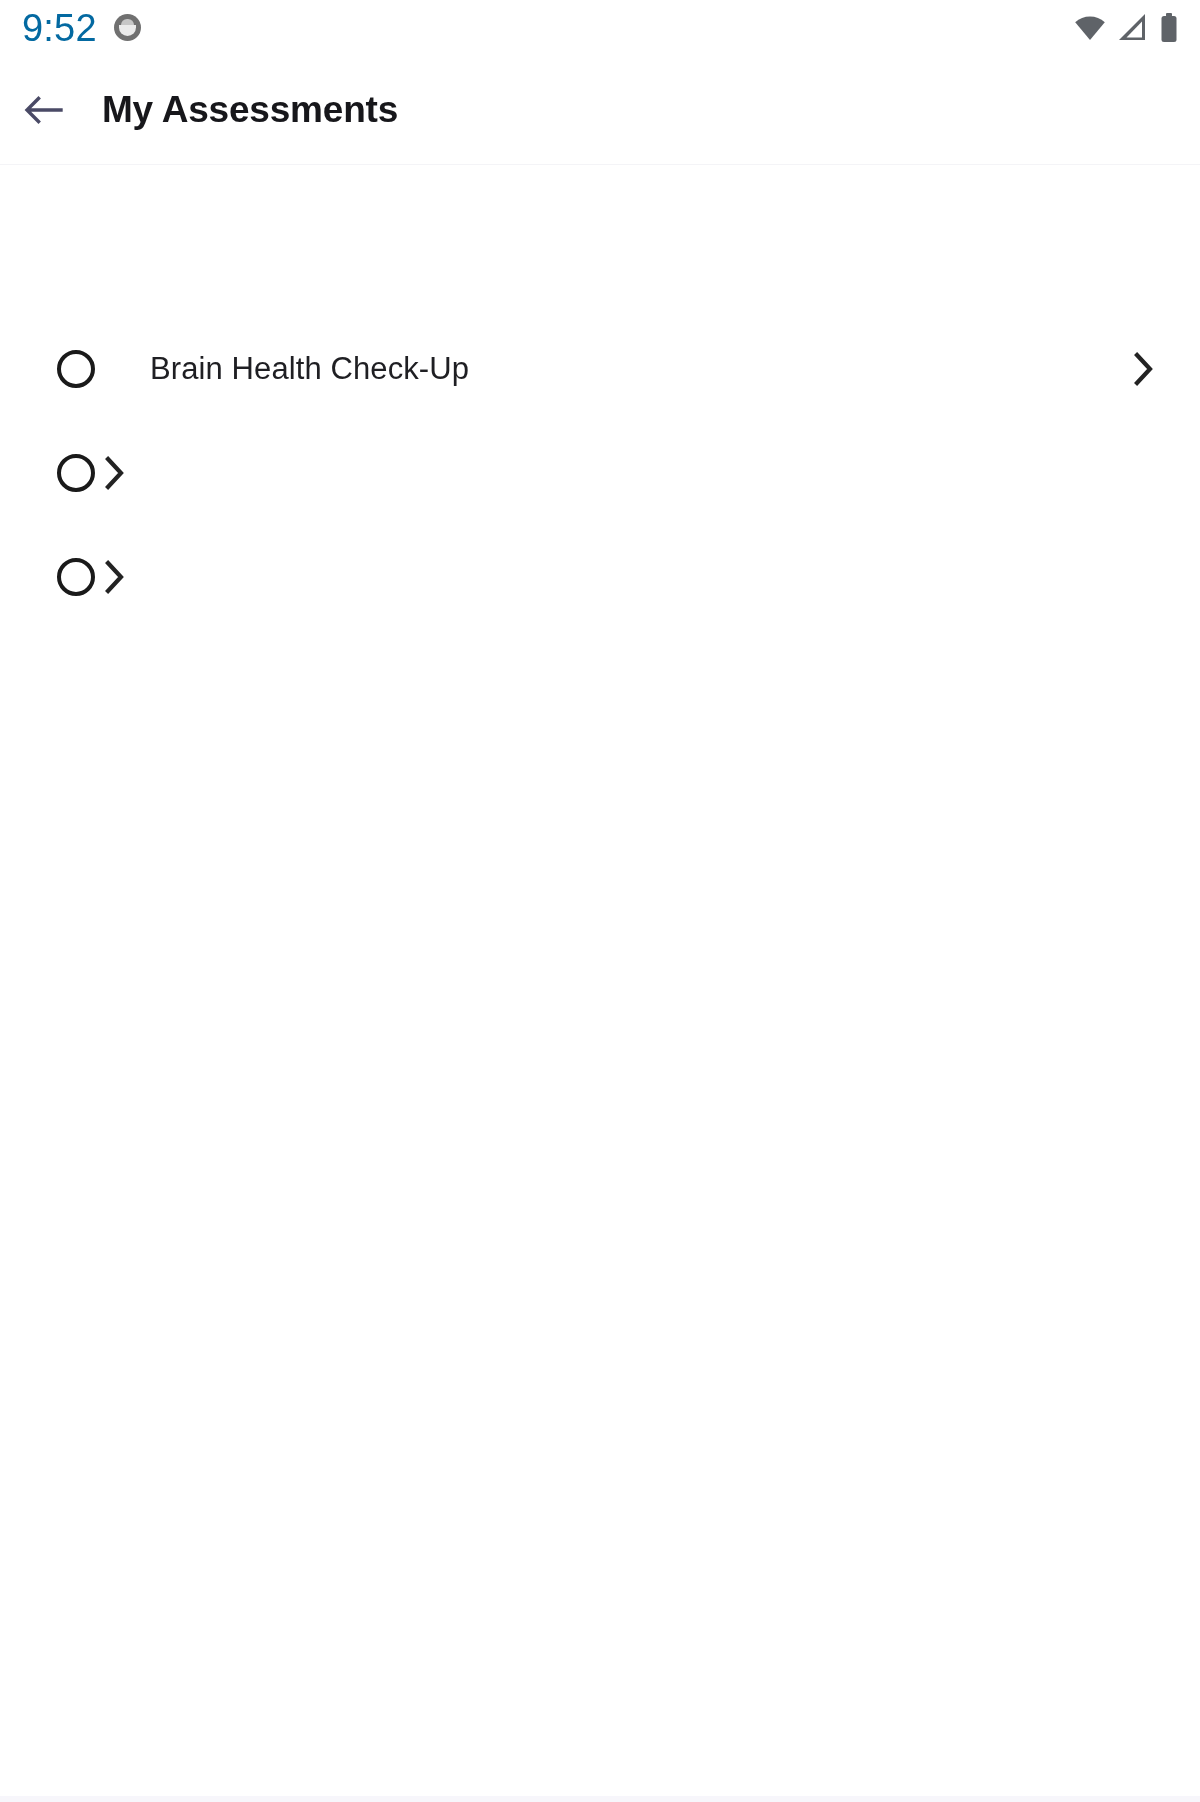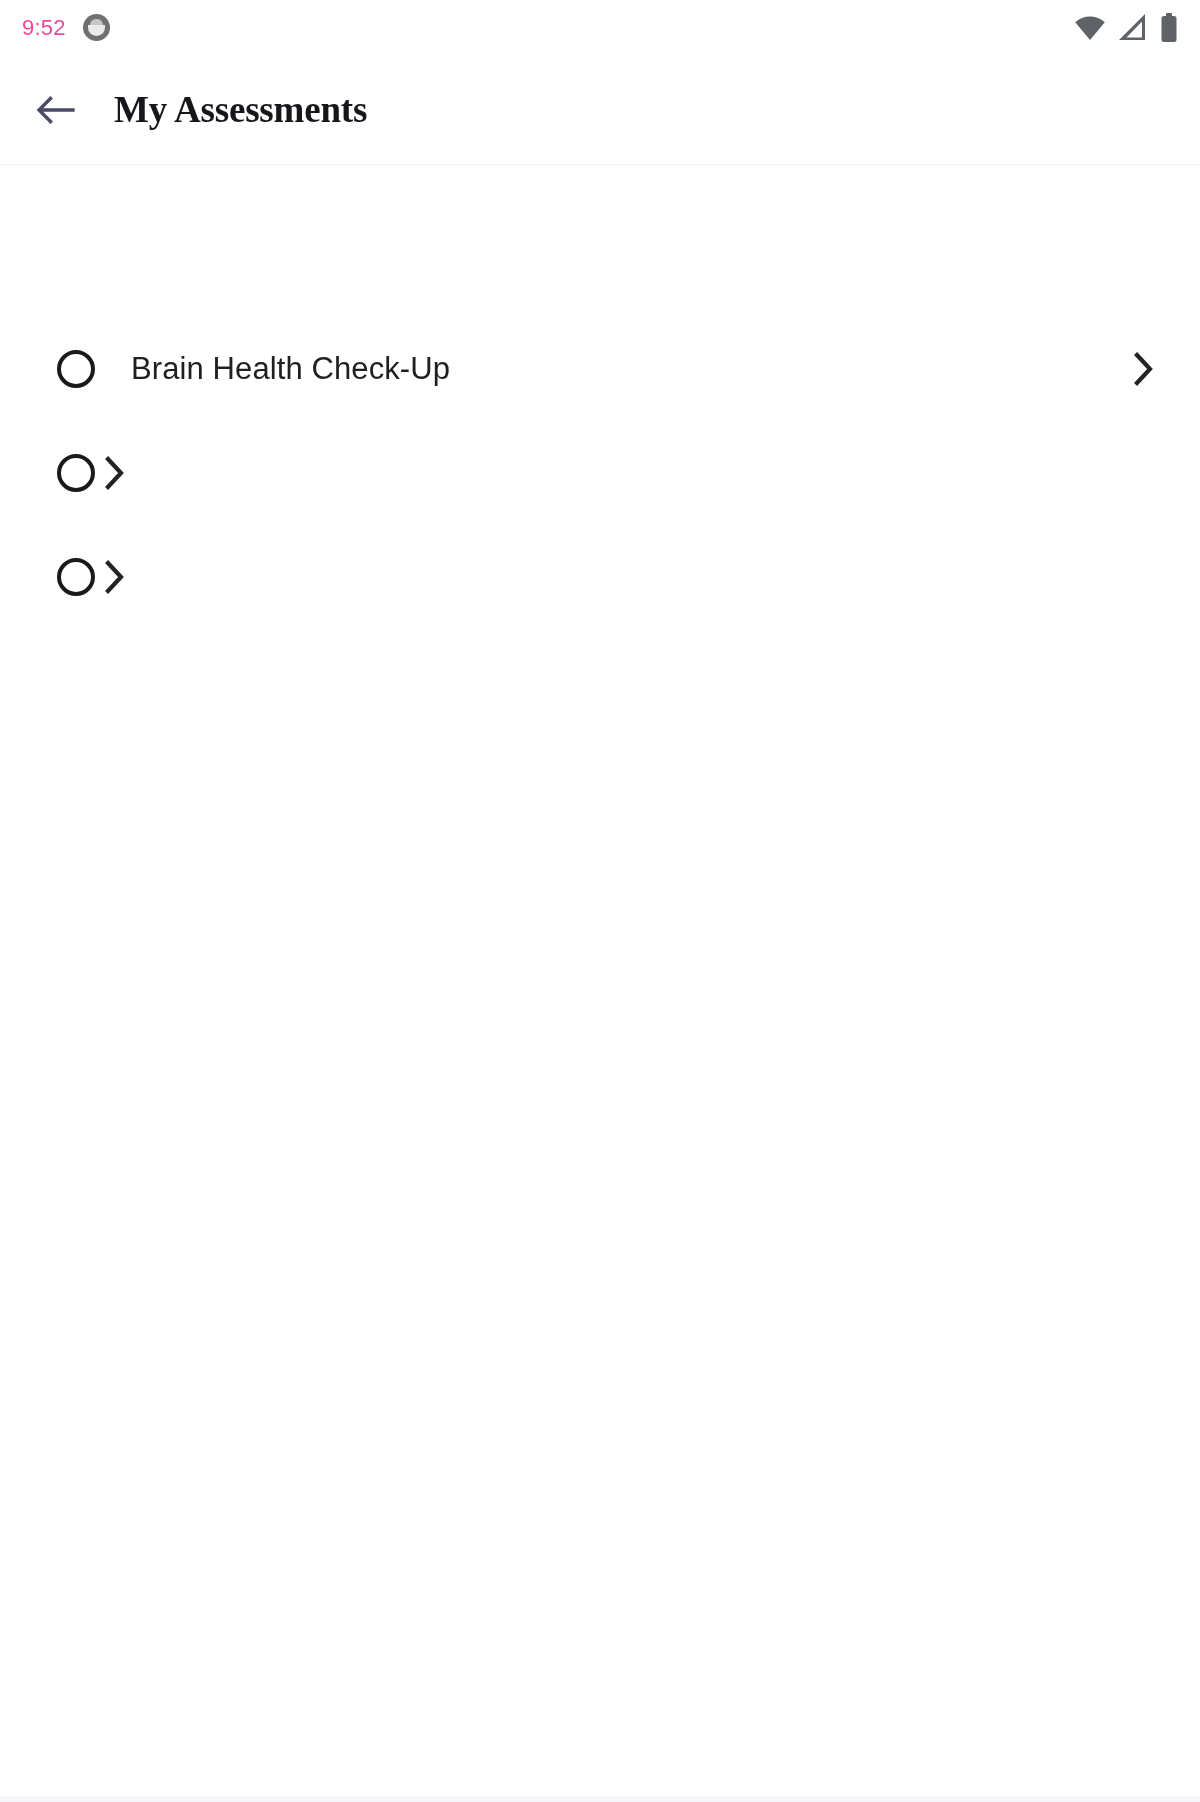--- a/index.html
+++ b/index.html
@@ -30,22 +30,22 @@
     justify-content: space-between;
     padding: 0 22px 0 22px;
     background: #ffffff;
   }
   .status-left {
     display: flex;
     align-items: center;
     gap: 17px;
   }
   .status-time {
-    font-size: 22px;
-    color: #ec4899;
+    font-size: 38px;
+    color: #0369a1;
     letter-spacing: 0.2px;
     line-height: 1;
   }
   .status-app-icon {
     width: 27px;
     height: 27px;
     border-radius: 50%;
     background: #707070;
     position: relative;
     display: inline-block;
@@ -76,24 +76,23 @@
     gap: 12px;
   }
   .icon-svg { display: block; }
 
   
   .app-bar {
     height: 110px;
     flex: 0 0 110px;
     display: flex;
     align-items: center;
-    padding-left: 24px;
+    padding-left: 12px;
     background: #ffffff;
     border-bottom: 1px solid #f4f4f7;
-    font-family: Liberation Serif, serif;
   }
   .back-btn {
     width: 62px;
     height: 62px;
     display: flex;
     align-items: center;
     justify-content: center;
     background: transparent;
     border: none;
     cursor: pointer;
@@ -137,21 +136,21 @@
     flex: 0 0 38px;
     border: 4px solid #1a1a1a;
     border-radius: 50%;
     background: transparent;
     box-sizing: border-box;
     cursor: pointer;
   }
 
   .row-label {
     flex: 1 1 auto;
-    margin-left: 36px;
+    margin-left: 55px;
     font-size: 31px;
     color: #1f1f23;
     letter-spacing: 0.1px;
     white-space: nowrap;
     overflow: hidden;
     text-overflow: ellipsis;
   }
 
   .chevron {
     flex: 0 0 40px;

